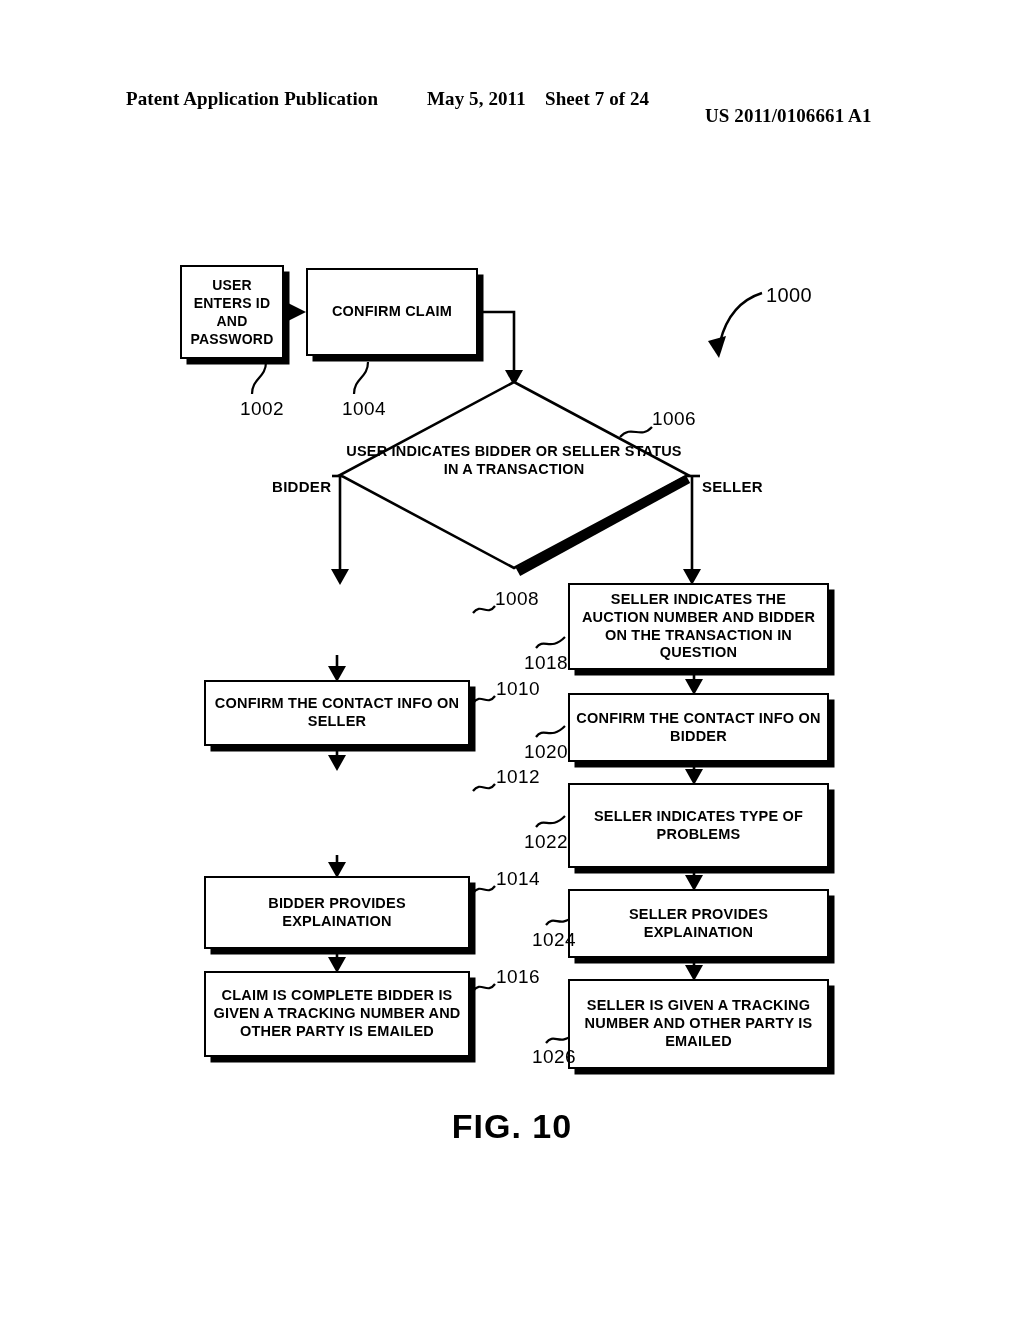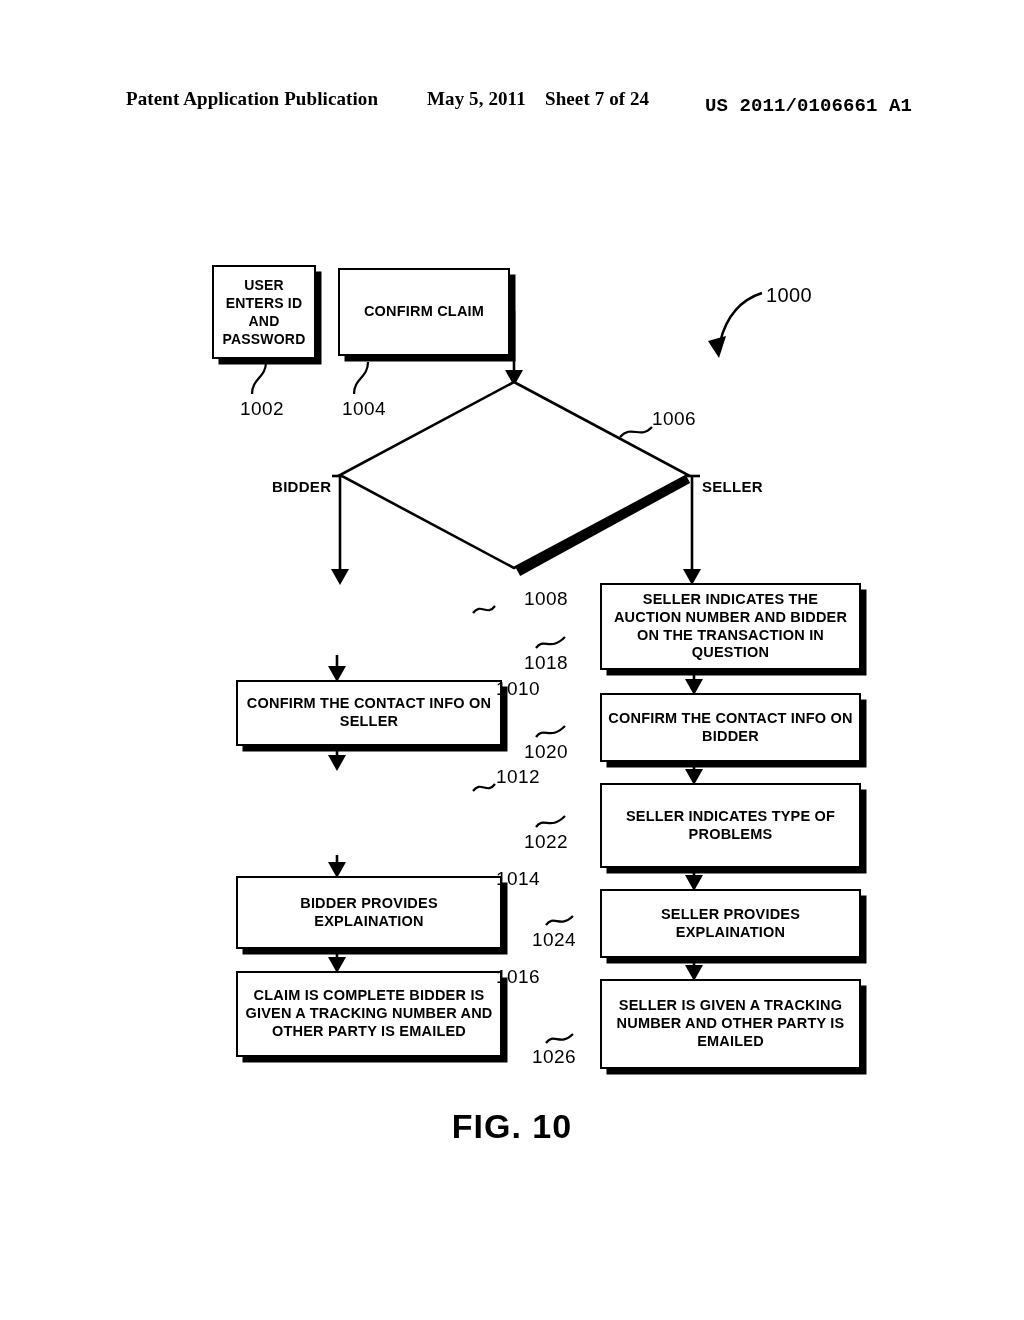--- a/index.html
+++ b/index.html
@@ -26,21 +26,21 @@
     height: 28px;
     font-family: "Liberation Serif", serif;
     font-weight: bold;
     font-size: 19px;
     letter-spacing: 0.1px;
     white-space: nowrap;
   }
   .pub-header .hdr-left   { position: absolute; left: 126px; top: 0; }
   .pub-header .hdr-date   { position: absolute; left: 427px; top: 0; }
   .pub-header .hdr-sheet  { position: absolute; left: 545px; top: 0; }
-  .pub-header .hdr-number { position: absolute; left: 705px; top: 7px; font-family: Liberation Mono, monospace; }
+  .pub-header .hdr-number { position: absolute; left: 705px; top: 17px; }
 
   
   #figure-canvas {
     position: absolute;
     left: 0;
     top: 0;
     width: 1024px;
     height: 1320px;
   }
 
@@ -50,21 +50,20 @@
     box-sizing: border-box;
     background: #ffffff;
     border: 2.5px solid #000;
     box-shadow: 6px 6px 0 -0.5px #000;
     display: flex;
     align-items: center;
     justify-content: center;
     text-align: center;
     padding: 12px 6px;
     z-index: 5;
-    margin-left: 32px;
   }
   .flow-box .box-text {
     font-size: 14.5px;
     font-weight: bold;
     line-height: 1.24;
     letter-spacing: 0.2px;
   }
   .flow-box.small .box-text {
     font-size: 14px;
     line-height: 1.3;
@@ -273,28 +272,31 @@
   <div class="flow-box small" id="node-1002" style="left:180px; top:265px; width:104px; height:94px;">
     <span class="box-text">USER ENTERS ID AND PASSWORD</span>
   </div>
   <div class="ref-num" style="left:240px; top:398px;">1002</div>
 
   <div class="flow-box" id="node-1004" style="left:306px; top:268px; width:172px; height:88px;">
     <span class="box-text">CONFIRM CLAIM</span>
   </div>
   <div class="ref-num" style="left:342px; top:398px;">1004</div>
 
+  <div id="decision-diamond">
+    <div class="diamond-label">USER INDICATES BIDDER OR SELLER STATUS IN A TRANSACTION</div>
+  </div>
   <div class="ref-num" style="left:652px; top:408px;">1006</div>
 
   <div class="branch-label" style="left:272px; top:478px;">BIDDER</div>
   <div class="branch-label" style="left:702px; top:478px;">SELLER</div>
 
   <div class="ref-num" style="left:766px; top:284px; font-size:20px;">1000</div>
 
-  <div class="ref-num" style="left:524px; top:588px;">1008</div>
+  <div class="ref-num" style="left:495px; top:588px;">1008</div>
 
   <div class="flow-box" id="node-1010" style="left:204px; top:680px; width:266px; height:66px;">
     <span class="box-text">CONFIRM THE CONTACT INFO ON SELLER</span>
   </div>
   <div class="ref-num" style="left:496px; top:678px;">1010</div>
 
   <div class="ref-num" style="left:496px; top:766px;">1012</div>
 
   <div class="flow-box" id="node-1014" style="left:204px; top:876px; width:266px; height:73px;">
     <span class="box-text">BIDDER PROVIDES EXPLAINATION</span>

